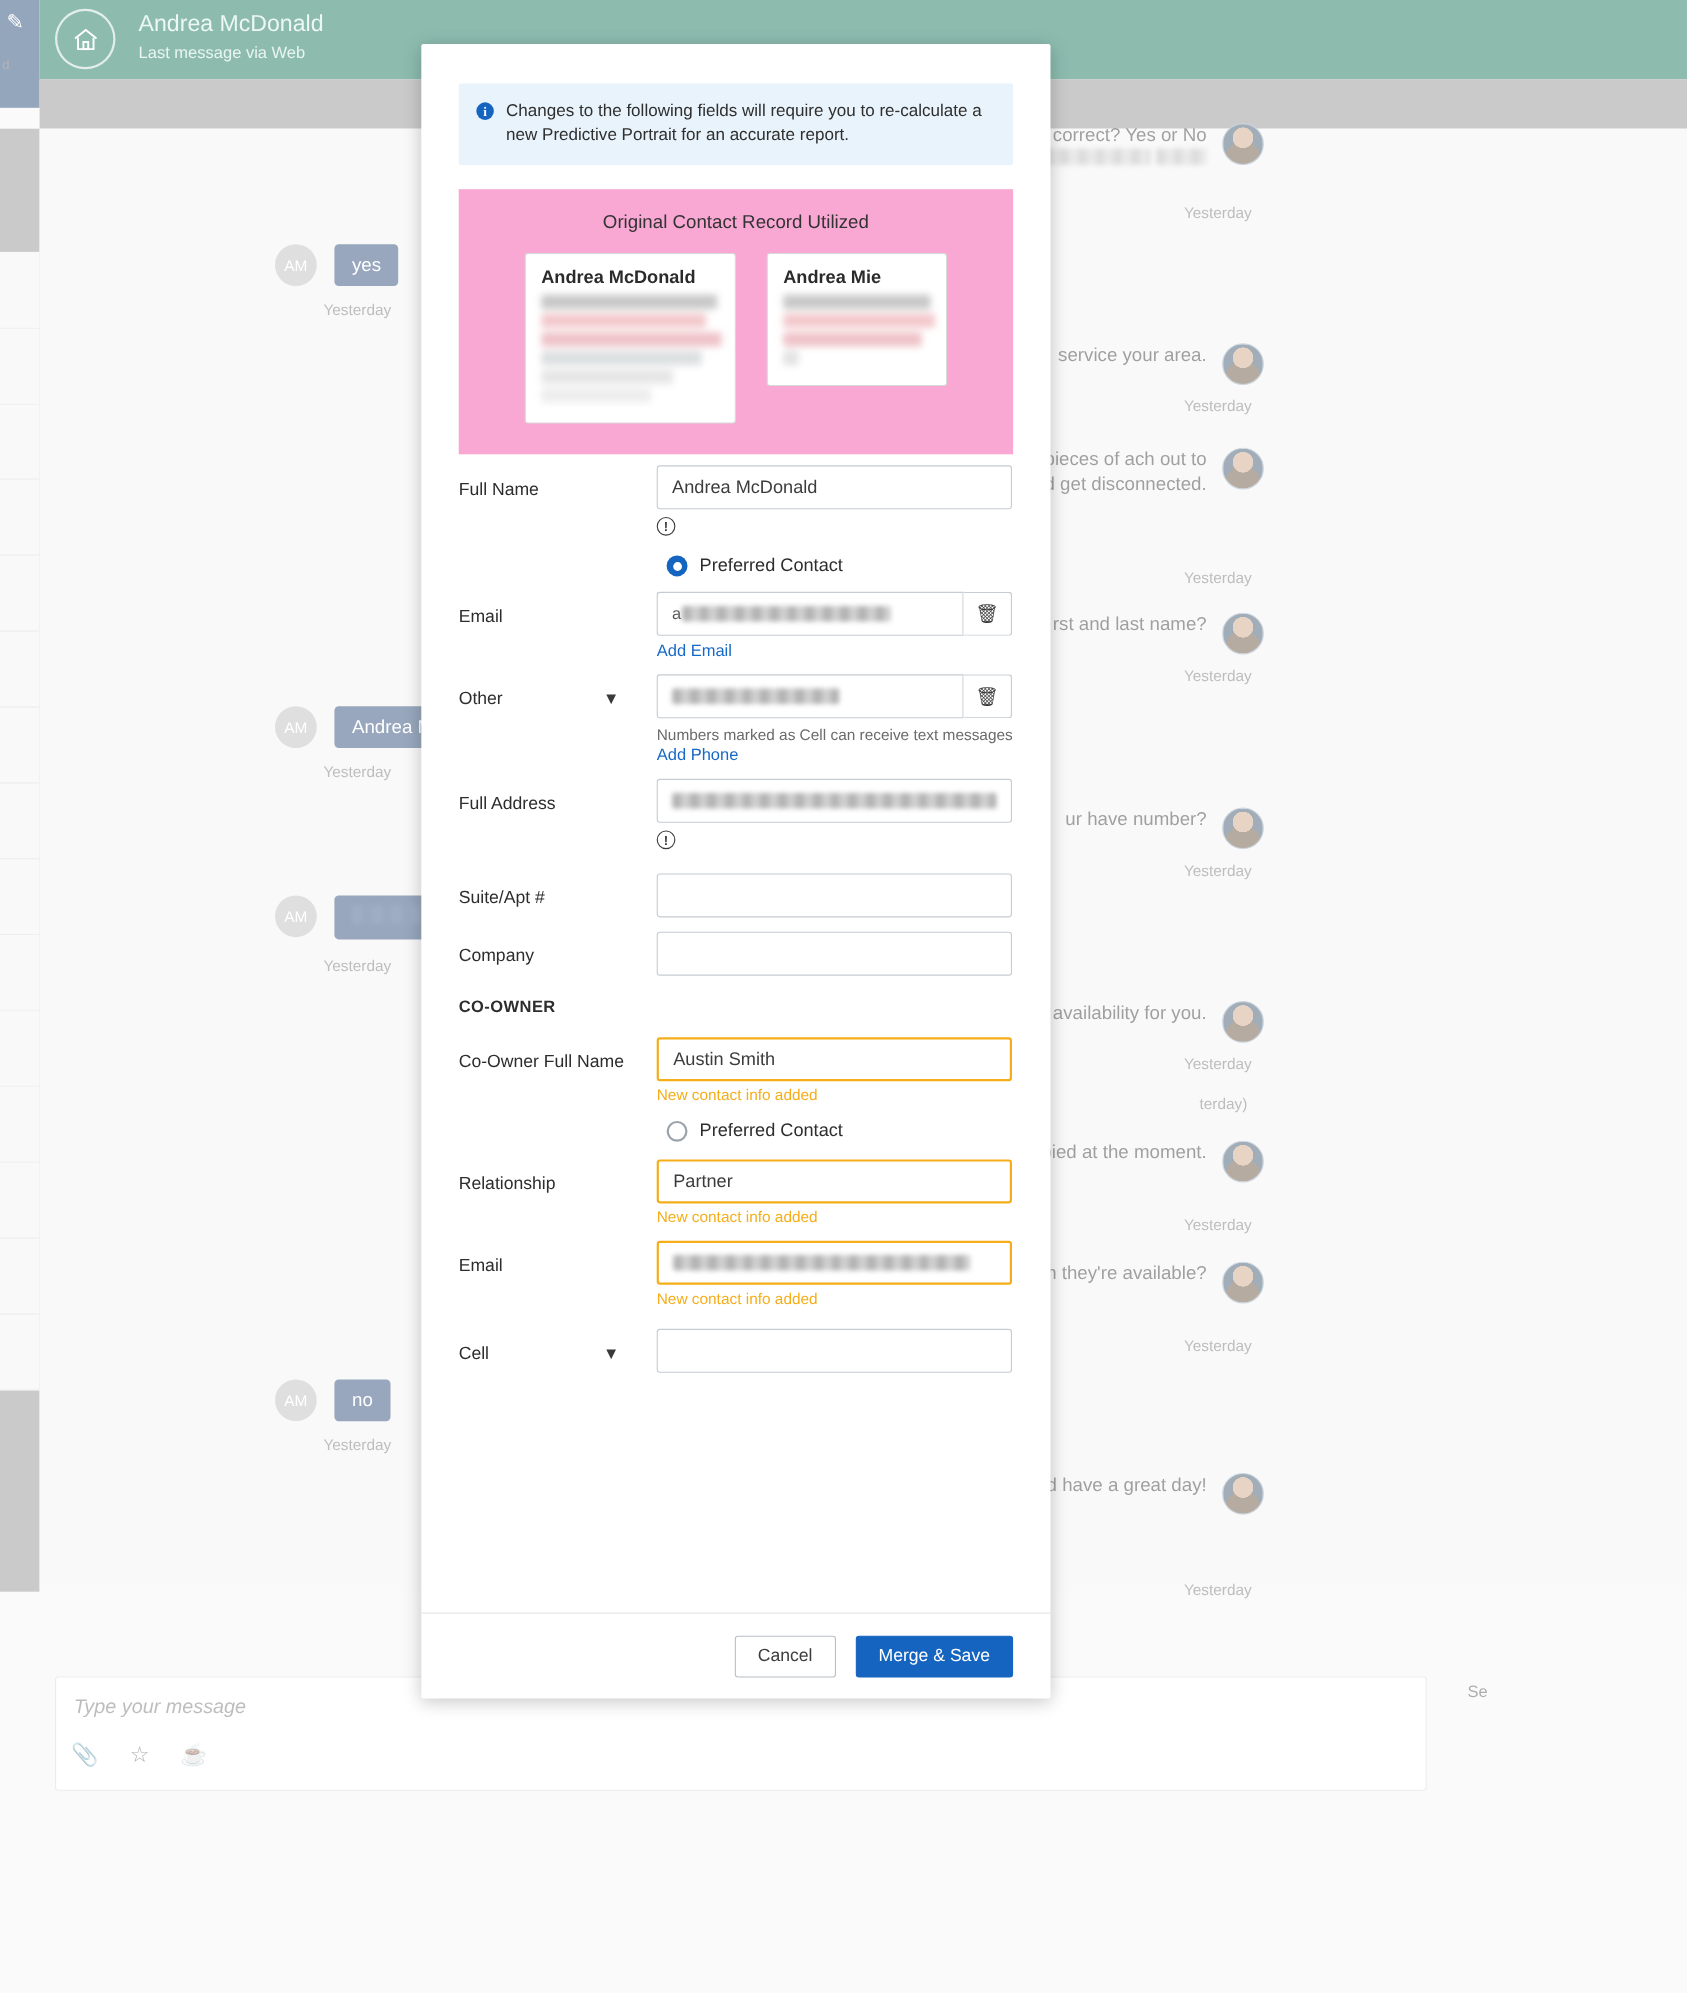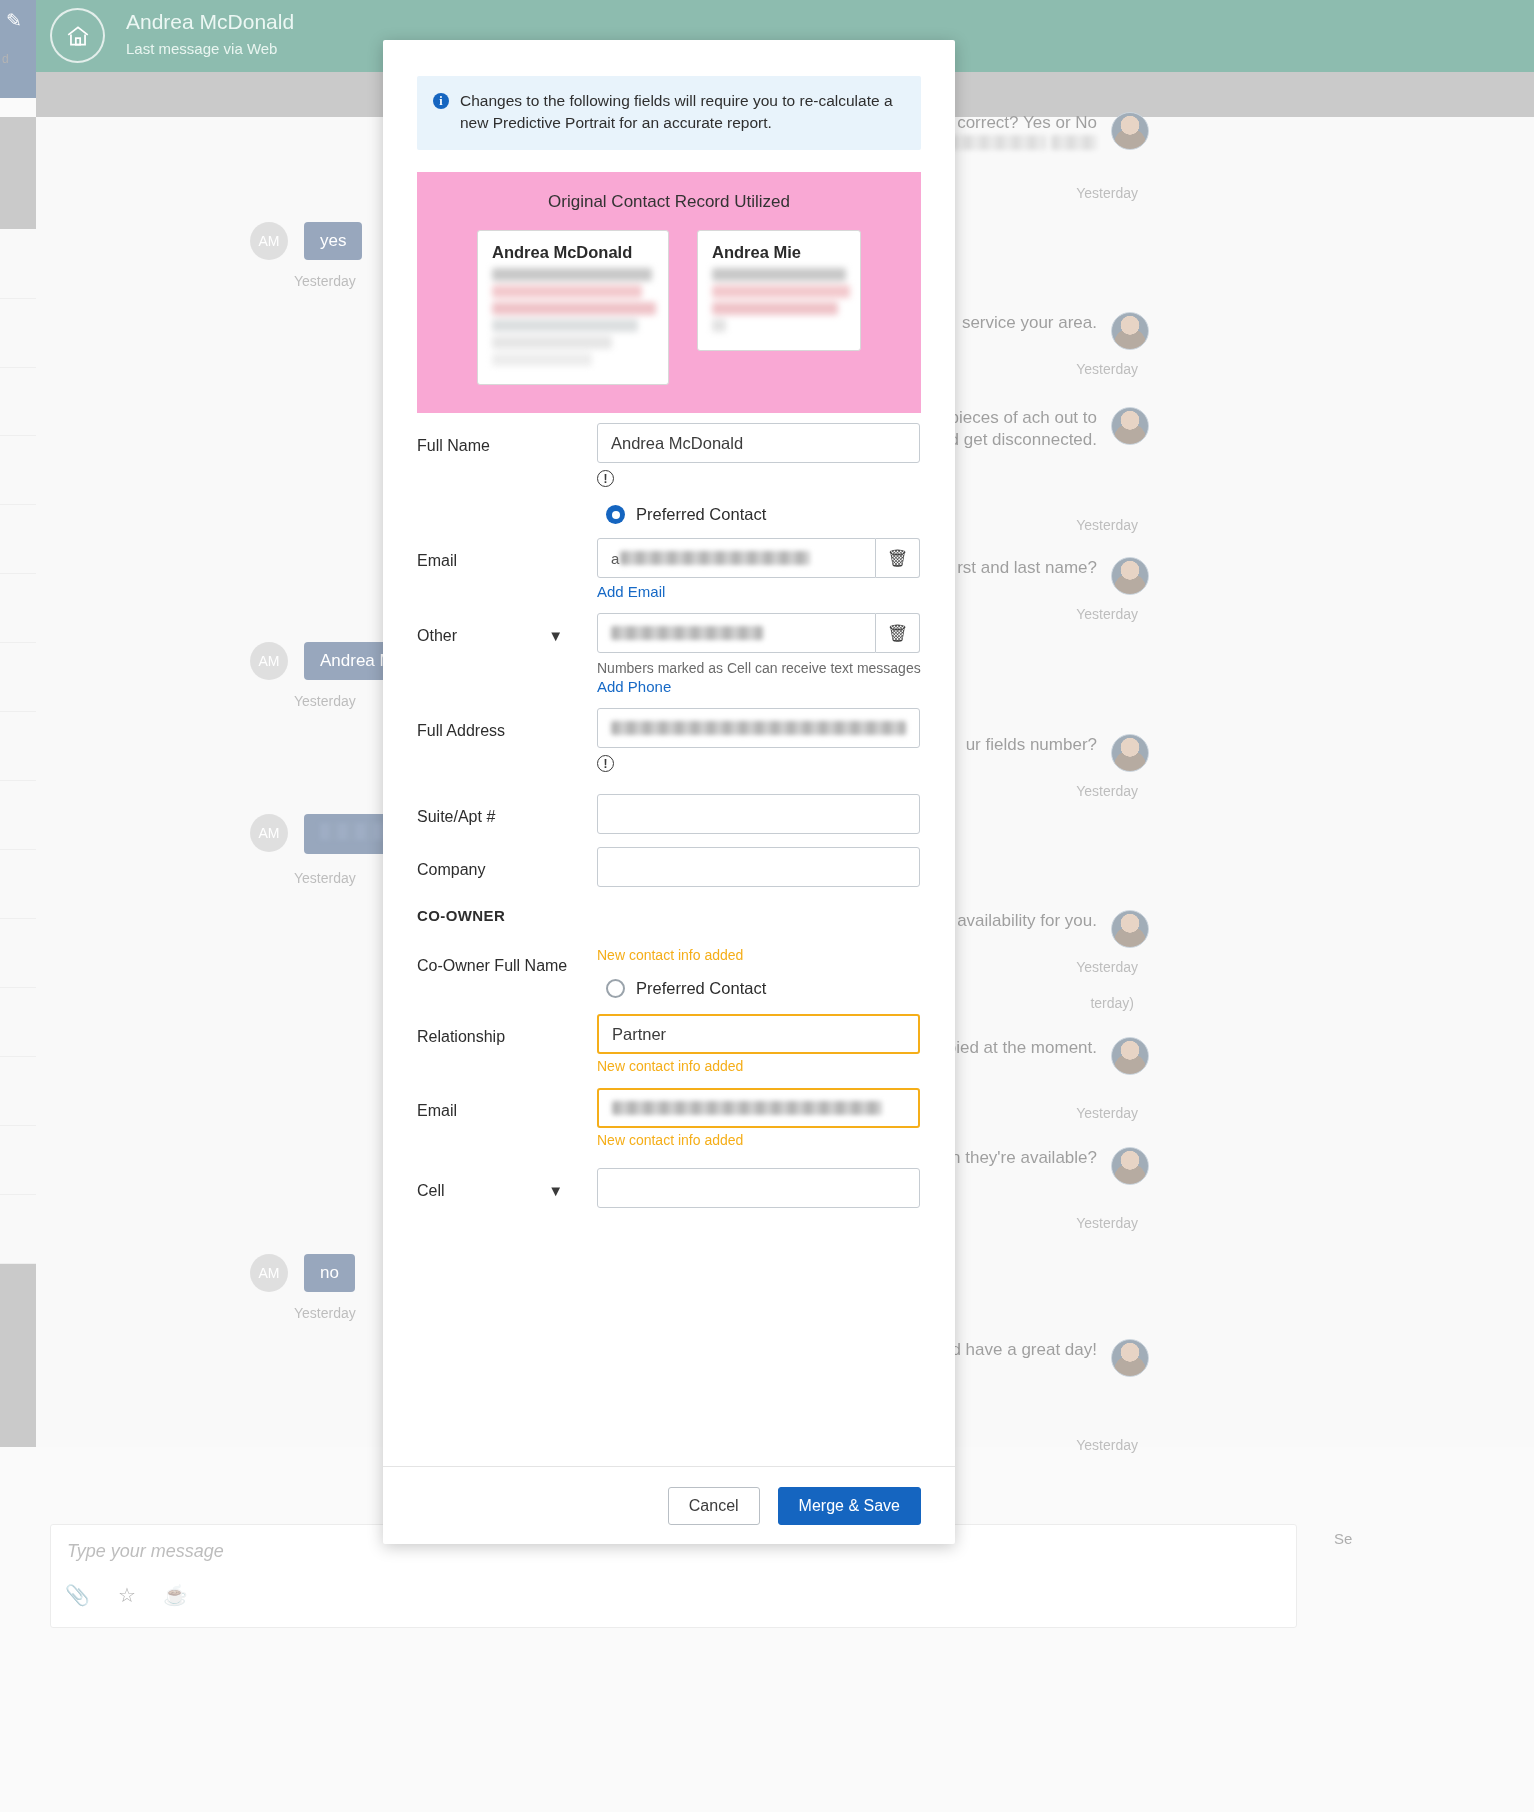--- a/index.html
+++ b/index.html
@@ -252,21 +252,21 @@
     </div>
     <div class="ts" style="right:396px; top:400px">Yesterday</div>
 
     <div class="msg-in" style="top:440px; right:385px; width:420px">
       <div class="in-text">rst and last name?</div>
       <div class="av-rep"></div>
     </div>
     <div class="ts" style="right:396px; top:489px">Yesterday</div>
 
     <div class="msg-in" style="top:617px; right:385px; width:420px">
-      <div class="in-text">ur fields number?</div>
+      <div class="in-text">ur have number?</div>
       <div class="av-rep"></div>
     </div>
     <div class="ts" style="right:396px; top:666px">Yesterday</div>
 
     <div class="msg-in" style="top:793px; right:385px; width:420px">
       <div class="in-text">availability for you.</div>
       <div class="av-rep"></div>
     </div>
     <div class="ts" style="right:396px; top:842px">Yesterday</div>
     <div class="ts" style="right:400px; top:878px">terday)</div>
@@ -408,20 +408,21 @@
         </div>
       </div>
 
       <div class="row" style="margin-top:18px;margin-bottom:0">
         <div class="row-label bold" style="padding-top:0">CO-OWNER</div>
       </div>
 
       <div class="row" style="margin-top:16px">
         <div class="row-label">Co-Owner Full Name</div>
         <div class="row-field">
+          <div class="inp warn">Austin Smith</div>
           <div class="warn-msg">New contact info added</div>
           <div class="radio-row" style="margin-top:16px">
             <div class="radio"></div>
             <div class="radio-lbl">Preferred Contact</div>
           </div>
         </div>
       </div>
 
       <div class="row" style="margin-top:16px">
         <div class="row-label">Relationship</div>

